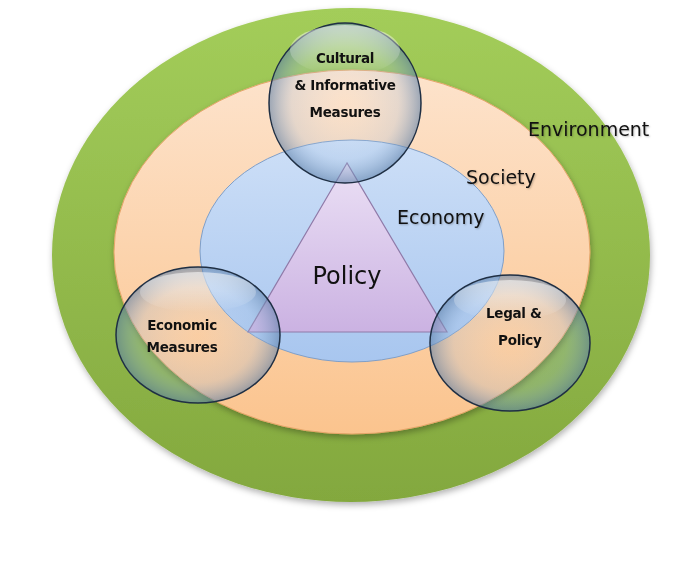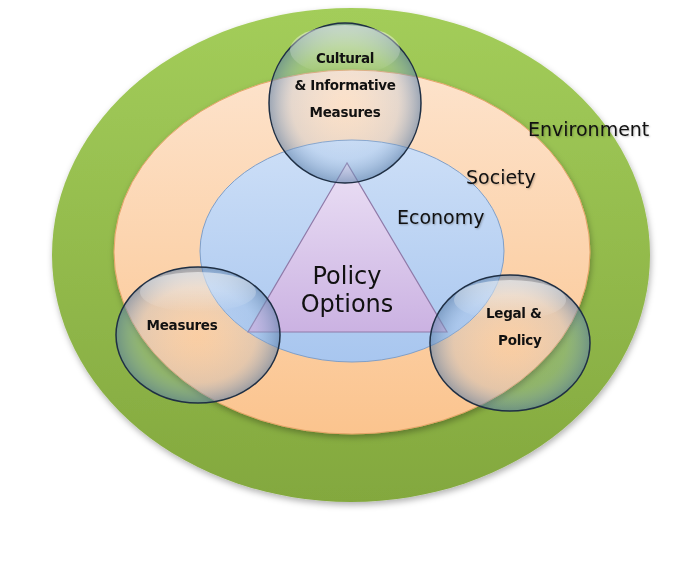--- a/index.html
+++ b/index.html
@@ -72,29 +72,29 @@
     <ellipse cx="510" cy="300" rx="56" ry="20" fill="url(#gShine)"></ellipse>
   </g>
 </svg>
 
 <div class="lbl layer" style="left:528px; top:94px;">Environment</div>
 <div class="lbl layer" style="left:466px; top:142px;">Society</div>
 <div class="lbl layer" style="left:397px; top:182px;">Economy</div>
 
 <div class="lbl policy" style="left:297px; top:262px; width:100px;">
   <div>Policy</div>
-  <div>Options</div>
 </div>
 
 <div class="lbl bubble-text" style="left:285px; top:45px; width:120px;">
   <div>Cultural</div>
   <div>&amp; Informative</div>
   <div>Measures</div>
 </div>
 
 <div class="lbl bubble-text" style="left:132px; top:314px; width:100px; line-height:22px;">
+  <div>Economic</div>
   <div>Measures</div>
 </div>
 
 <div class="lbl bubble-text" style="left:486px; top:300px; text-align:right;">
   <div>Legal &amp;</div>
   <div>Policy</div>
 </div>
 
 </body></html>

